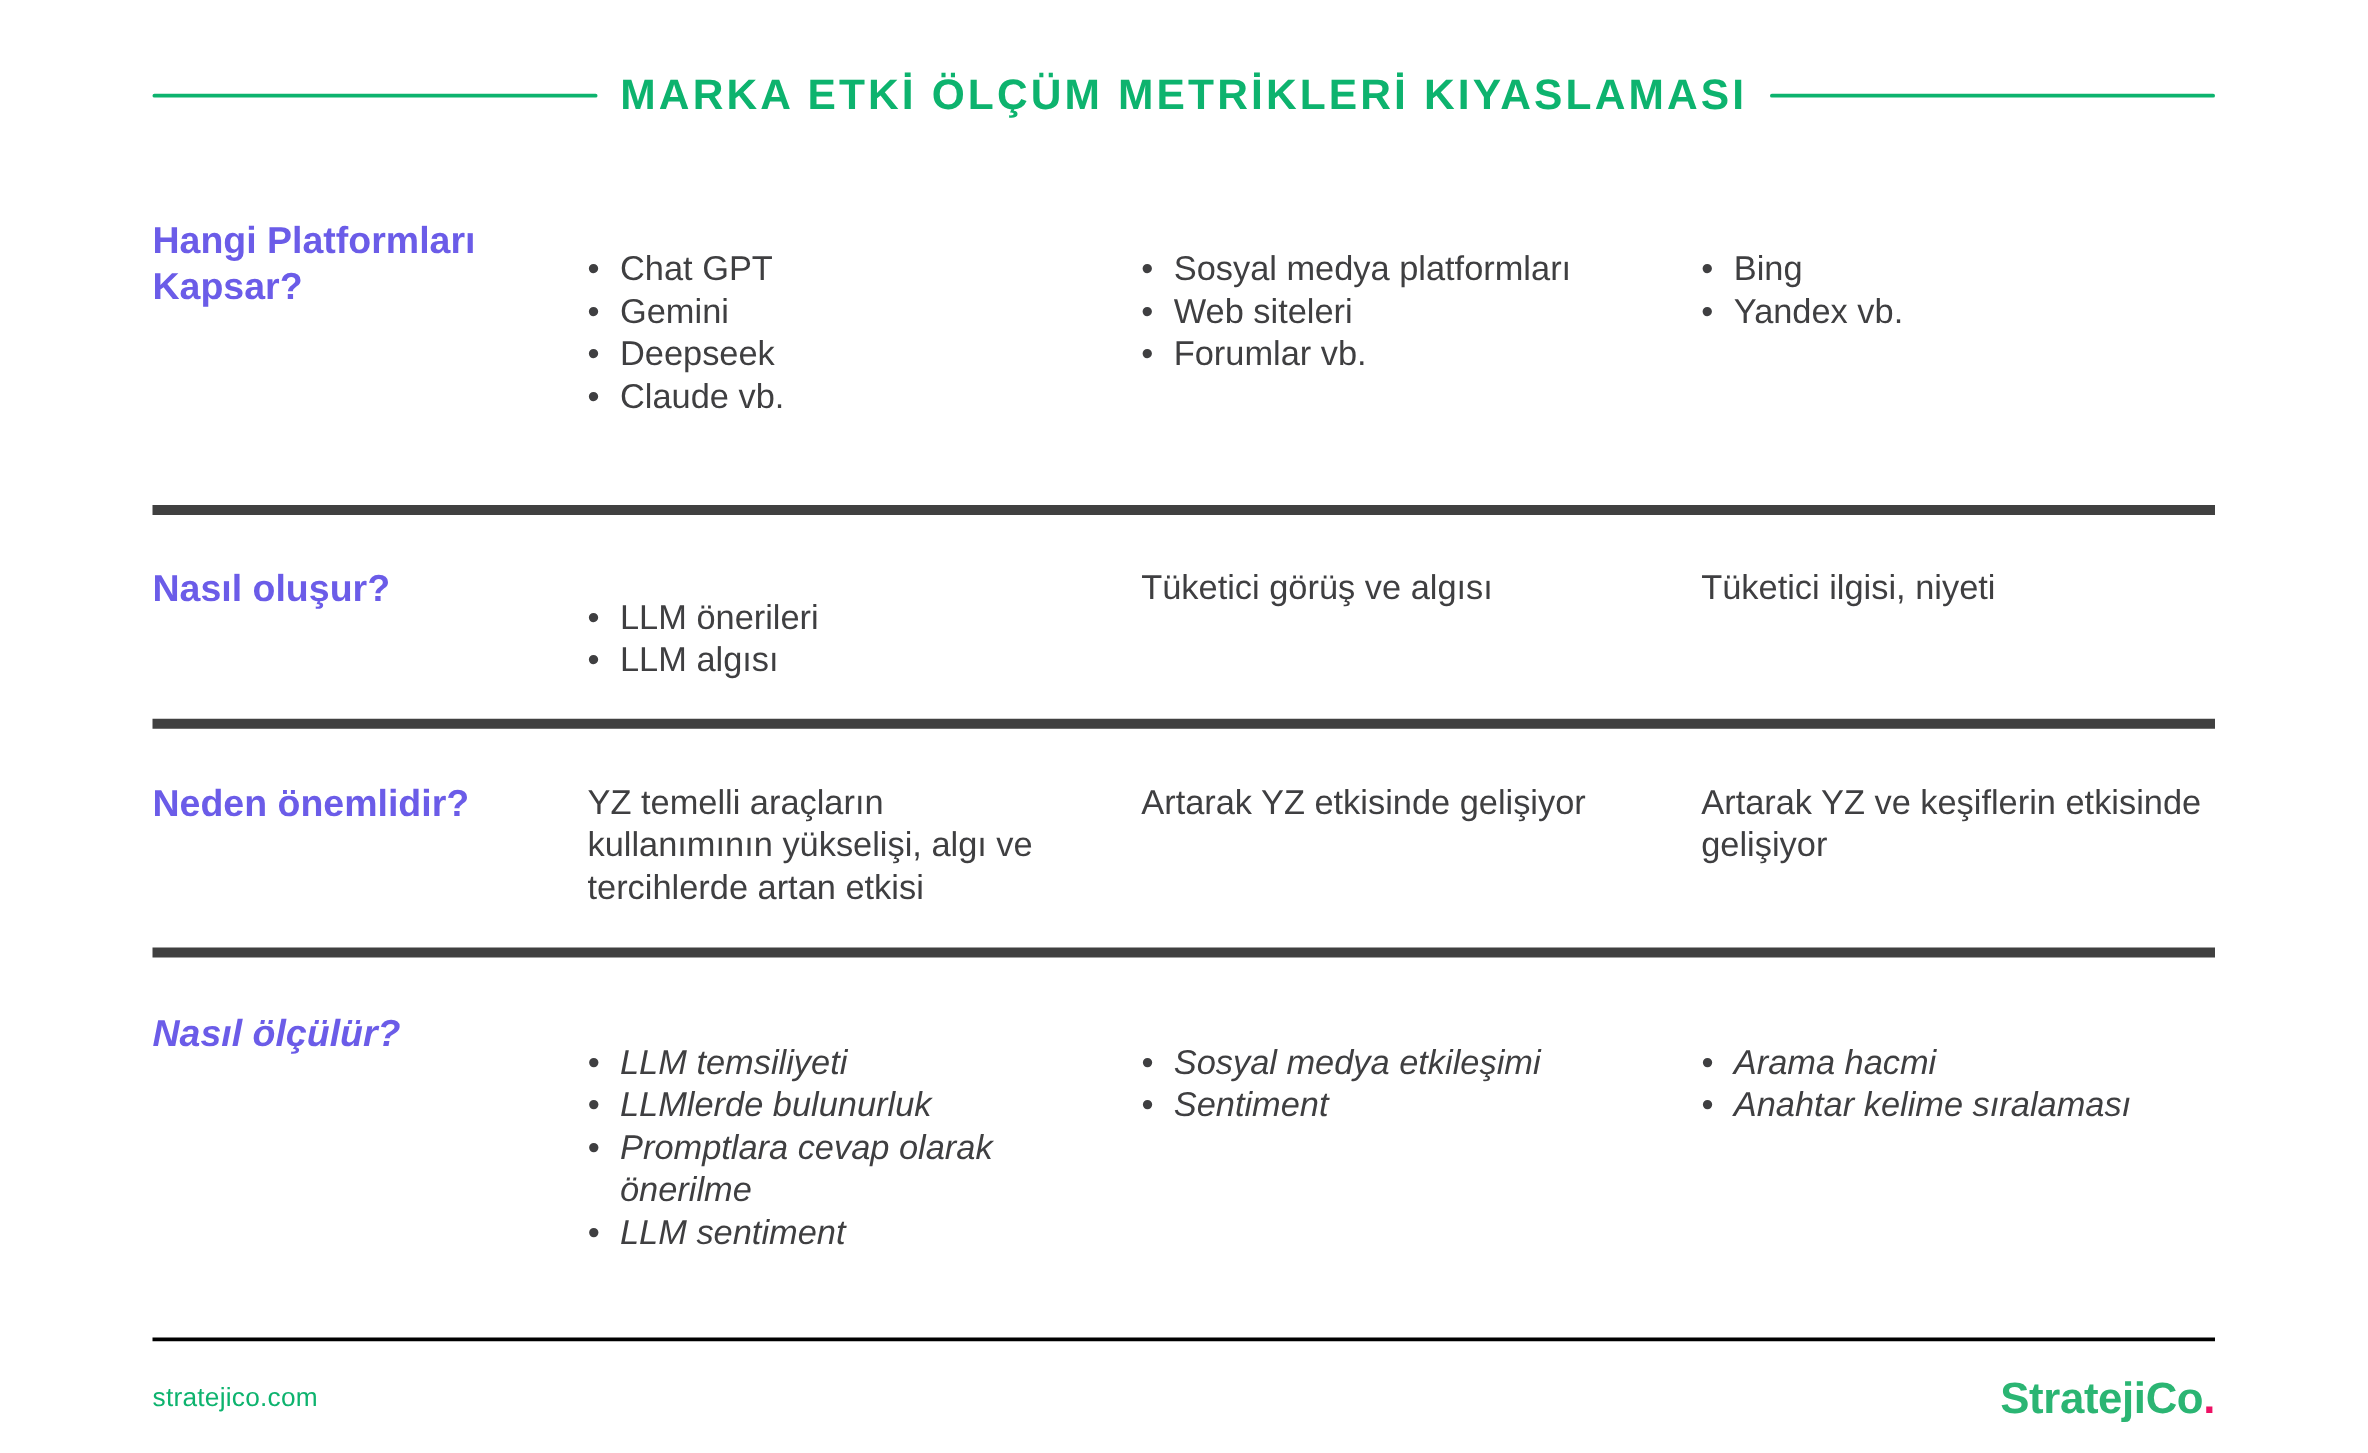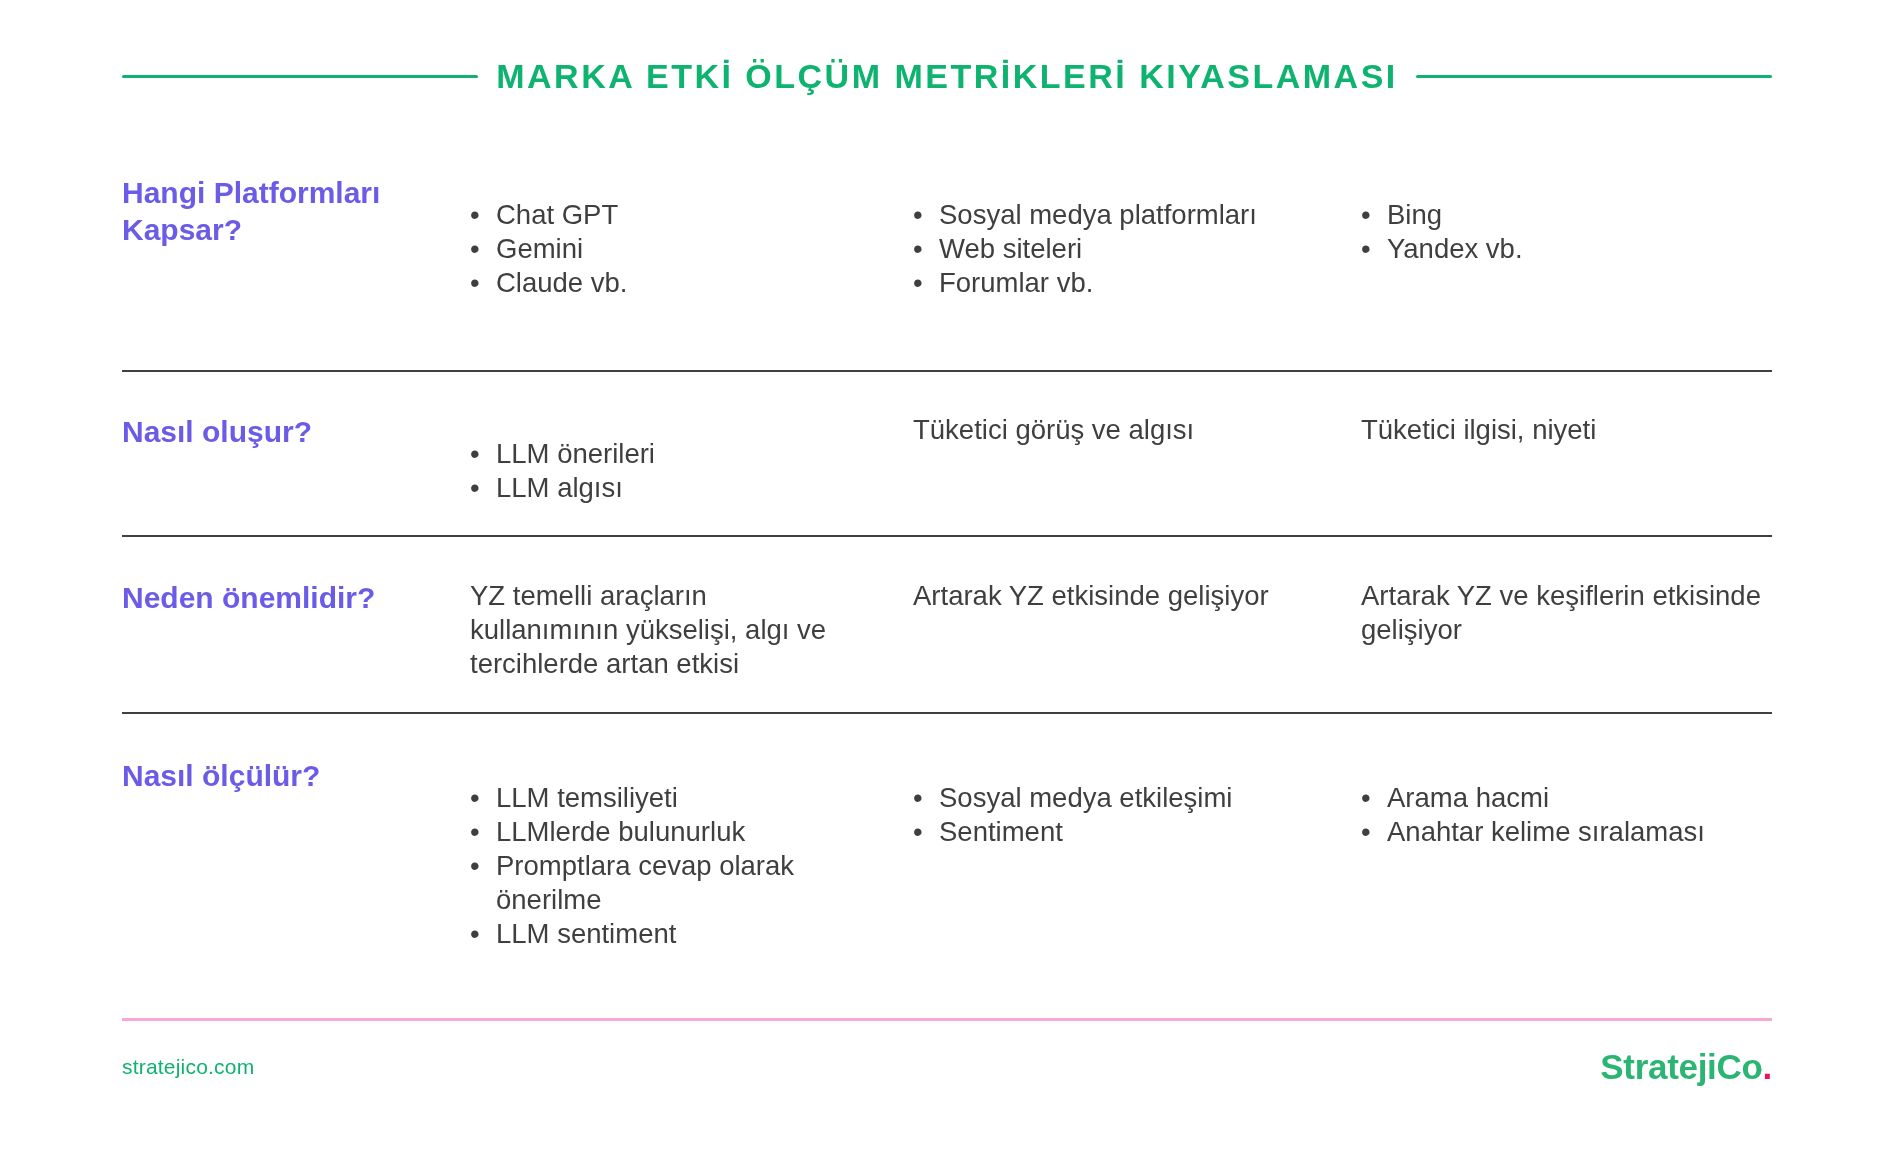--- a/index.html
+++ b/index.html
@@ -24,22 +24,22 @@
   }
 
   
   .table { margin: 78px 122px 0 122px; }
   .trow { display: grid; grid-template-columns: 348px 443px 448px 1fr; }
   .trow.header-row { padding-bottom: 14px; }
   .trow.row-0 { padding: 0 0 70px 0; }
   .trow.row-1 { padding: 41px 0 30px 0; }
   .trow.row-2 { padding: 42px 0 31px 0; }
   .trow.row-3 { padding: 43px 0 67px 0; }
-  .divider-blue  { border-bottom: 2px solid #404040; }
-  .divider-green { border-bottom: 3px solid #f9a8d4; }
+  .divider-blue  { border-bottom: 8px solid #404040; }
+  .divider-green { border-bottom: 3px solid #000000; font-style: italic; }
 
   .col-header { font-size: 31px; color: #f56a6a; line-height: 36px; white-space: nowrap; }
   .col-header .abbr { font-weight: 800; }
   .col-header .full { font-weight: 400; }
 
   .row-label {
     font-size: 30px; font-weight: 800; color: #6b5ce8;
     line-height: 37px; padding-right: 36px;
   }
 
@@ -74,20 +74,21 @@
     <span class="title-rule"></span>
   </header>
 
   <main class="table" id="table">
       <div class="trow row-0 divider-blue">
         <div class="row-label">Hangi Platformları Kapsar?</div>
         <div class="cell cell-1">
           <ul>
             <li>Chat GPT</li>
             <li>Gemini</li>
+            <li>Deepseek</li>
             <li>Claude vb.</li>
           </ul>
         </div>
         <div class="cell cell-2">
           <ul>
             <li>Sosyal medya platformları</li>
             <li>Web siteleri</li>
             <li>Forumlar vb.</li>
           </ul>
         </div>

